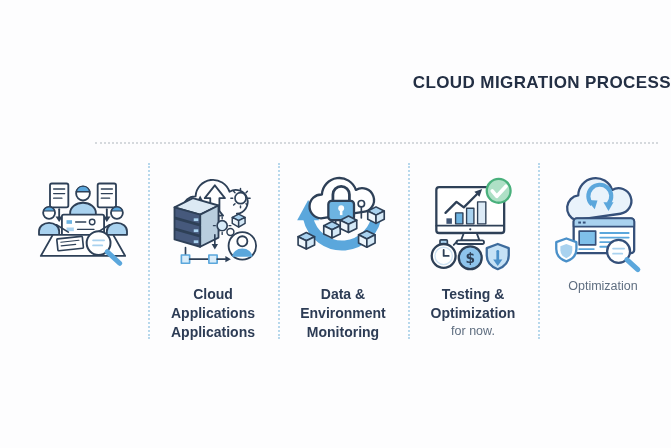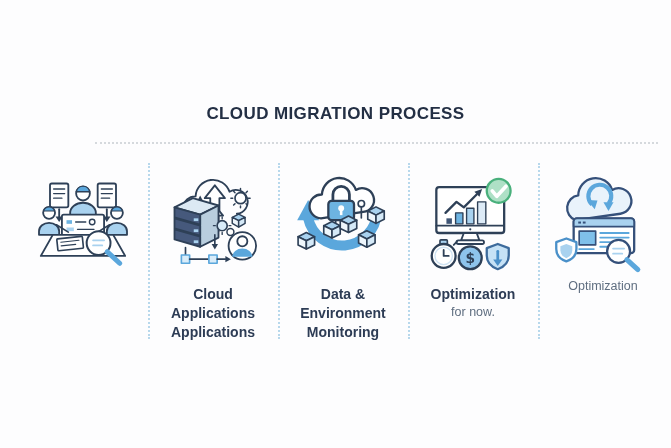--- a/index.html
+++ b/index.html
@@ -4,22 +4,22 @@
 <style>
   html,body{margin:0;padding:0;background:#ffffff;}
   .page{
     position:relative;
     width:671px;height:448px;
     background:#fdfdfe;
     font-family:"Liberation Sans",sans-serif;
     overflow:hidden;
   }
   .title{
-    position:absolute;top:104px;left:0;width:100%;
-    text-align:center;
+    position:absolute;top:73px;left:0;width:100%;
+    text-align:right;
     font-size:17px;font-weight:700;letter-spacing:.4px;
     color:#232f44;
   }
   .h-divider{
     position:absolute;top:142px;left:95px;width:563px;height:0;
     border-top:2px dotted #d5d9dd;
   }
   .steps-row{
     position:absolute;top:160px;left:18px;width:650px;
     display:flex;flex-direction:row;
@@ -286,20 +286,21 @@
 
             <g>
               <path d="M87 84 l12 4.5 v8 q0 10.5 -12 15 q-12 -4.5 -12 -15 v-8 z" fill="#c6e2f6" stroke="#3d6b9c" stroke-width="2.5"></path>
               <path d="M87 92 v11" stroke="#4a90c9" stroke-width="3"></path>
               <polygon points="82,101 92,101 87,108" fill="#4a90c9" stroke="none"></polygon>
             </g>
           </g>
         </svg>
       </div>
       <div class="label">
+        <div>Testing &amp;</div>
         <div>Optimization</div>
         <div></div>
       </div>
       <div class="sublabel">for now.</div>
     </div>
 
     <div class="col">
       <div class="icon-wrap">
         <svg viewBox="0 0 120 120">
           <g stroke="#35507a" stroke-width="2" stroke-linejoin="round" stroke-linecap="round" fill="none">

